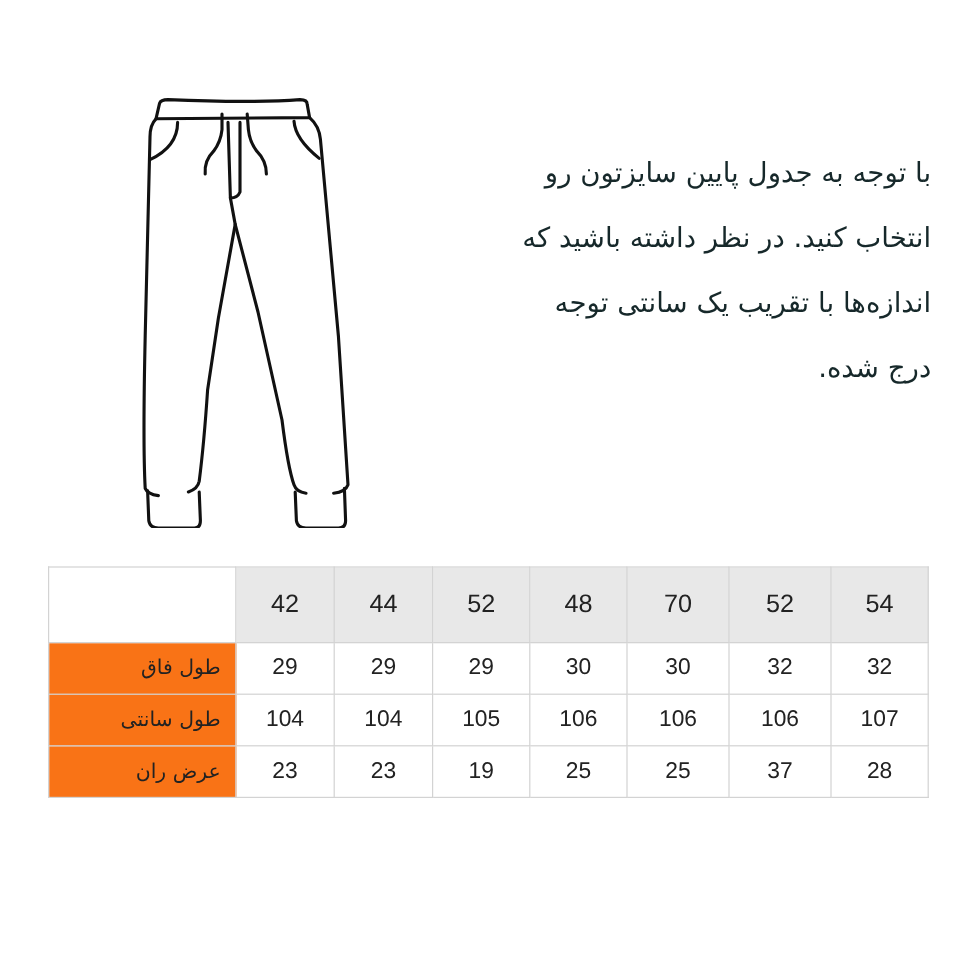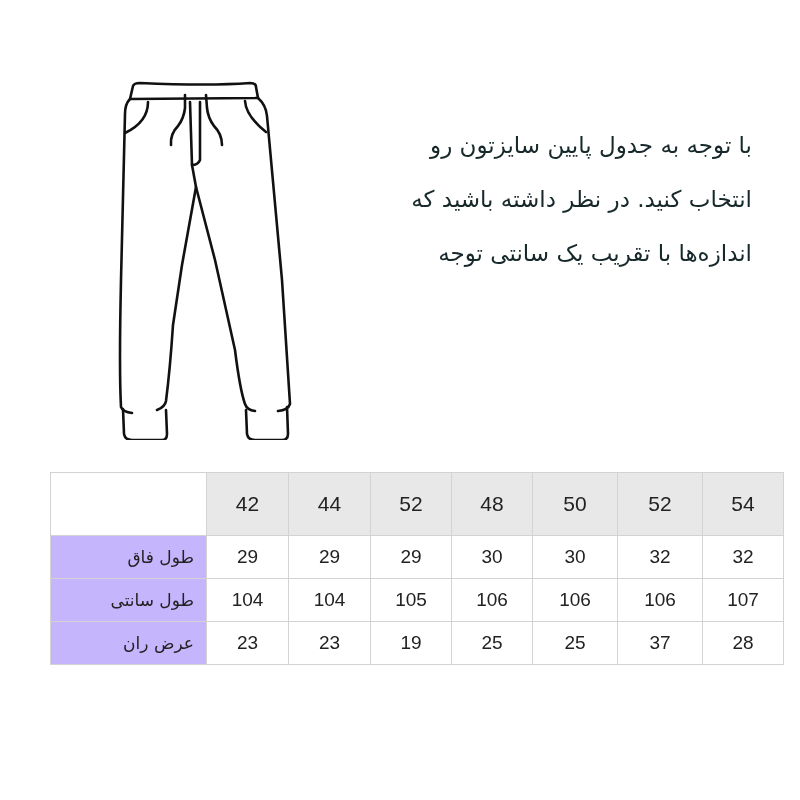--- a/index.html
+++ b/index.html
@@ -1,27 +1,27 @@
 <!DOCTYPE html>
 <html><head>
 <meta charset="utf-8">
 <style>
   html, body { margin:0; padding:0; background:#ffffff; }
   body { width:800px; height:800px; position:relative; overflow:hidden; font-family:"DejaVu Sans", sans-serif; }
   .illustration { position:absolute; left:110px; top:70px; width:200px; height:370px; }
-  .desc { position:absolute; right:48px; top:118px; width:420px; direction:rtl; text-align:right;
+  .desc { position:absolute; right:24px; top:118px; width:420px; direction:rtl; text-align:right;
           color:#16282a; font-family:"DejaVu Sans", sans-serif; font-size:23px; line-height:54px; }
   .desc p { margin:0; white-space:nowrap; }
-  table.size { position:absolute; left:50px; top:472px; border-collapse:collapse; table-layout:fixed;
+  table.size { position:absolute; left:40px; top:472px; border-collapse:collapse; table-layout:fixed;
                font-family:"Liberation Sans", sans-serif; color:#222; }
   table.size td, table.size th { border:1px solid #d3d3d3; text-align:center; padding:0; font-weight:normal; }
   table.size th { background:#e8e8e8; font-size:21px; height:62px; }
   table.size th.corner { background:#ffffff; }
   table.size td { font-size:19px; height:42px; }
-  table.size td.label { font-family:"DejaVu Sans", sans-serif; font-size:17px; text-align:right; padding-right:12px; direction:rtl; background:#c4b5fd; }
+  table.size td.label { font-family:"DejaVu Sans", sans-serif; font-size:17px; text-align:right; padding-right:12px; direction:rtl; background:#f97316; }
 </style>
 </head>
 <body>
 
 <div class="illustration">
   <svg width="200" height="370" viewBox="0 0 200 370" fill="none" stroke="#111" stroke-width="2.6" stroke-linecap="round" stroke-linejoin="round">
 
     <path d="M23 16 Q24 13 30 13 Q100 16 140 13 Q146 13 146 17 L148 28 L20 29 Z"></path>
 
     <path d="M20 29 Q15 34 15 44 L11 210 Q9 300 11 337 Q13 342 22 343"></path>
@@ -41,41 +41,42 @@
 
     <path d="M13 339 L14 364 Q15 370 22 370 L52 370 Q57 370 57 364 L56 340"></path>
     <path d="M136 340 L137 364 Q138 370 145 370 L172 370 Q178 370 178 364 L177 337"></path>
   </svg>
 </div>
 
 <div class="desc">
   <p>با توجه به جدول پایین سایزتون رو</p>
   <p>انتخاب کنید. در نظر داشته باشید که</p>
   <p>اندازه‌ها با تقریب یک سانتی توجه</p>
+  <p>درج شده.</p>
 </div>
 
 <table class="size">
   <colgroup>
     <col style="width:156px">
       <col style="width:82px">
       <col style="width:82px">
       <col style="width:81px">
     <col style="width:81px">
       <col style="width:85px">
       <col style="width:85px">
       <col style="width:81px">
   </colgroup>
   <tbody>
       <tr>
     <th class="corner"></th>
     <th>42</th>
     <th>44</th>
     <th>52</th>
     <th>48</th>
-    <th>50</th>
+    <th>70</th>
     <th>52</th>
     <th>54</th>
   </tr>
   <tr>
     <td class="label">طول فاق</td>
     <td>29</td>
     <td>29</td>
     <td>29</td>
     <td>30</td>
     <td>30</td>

